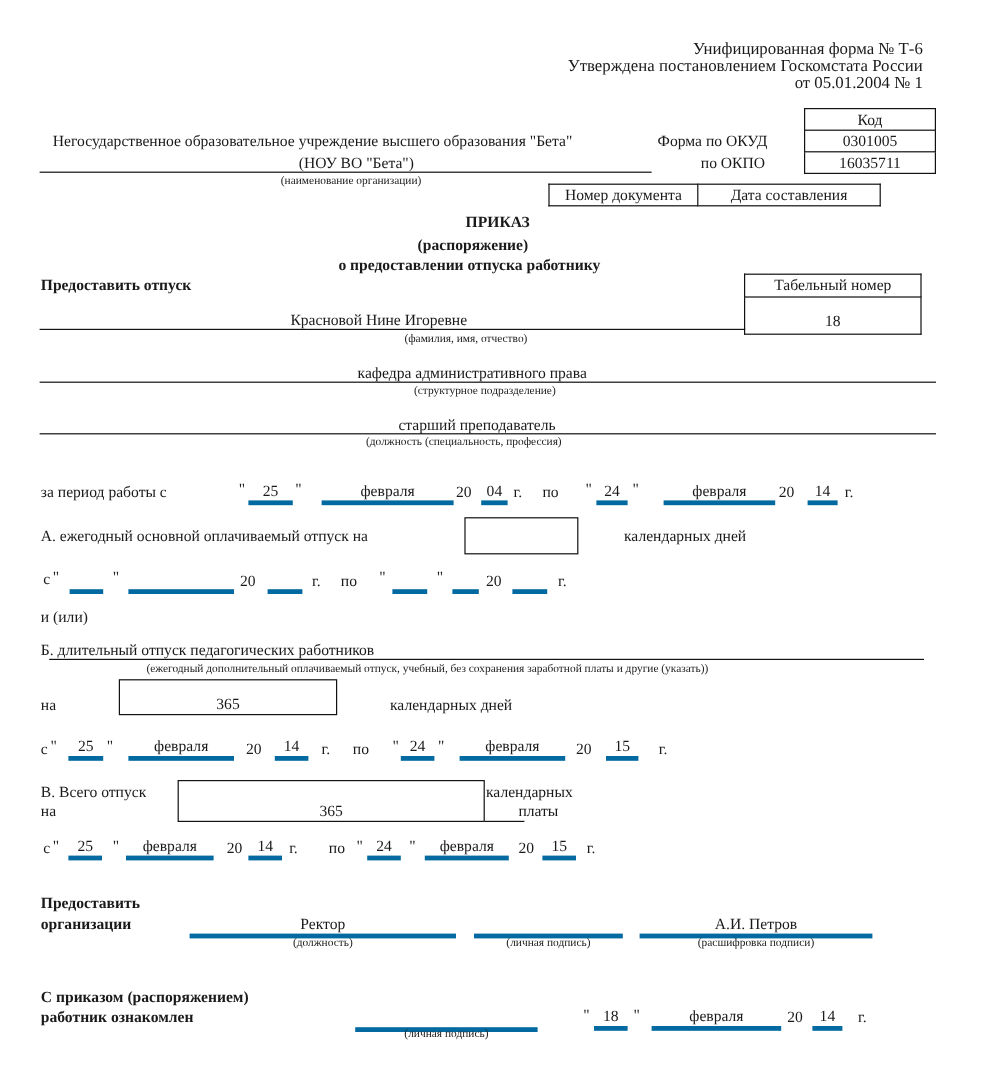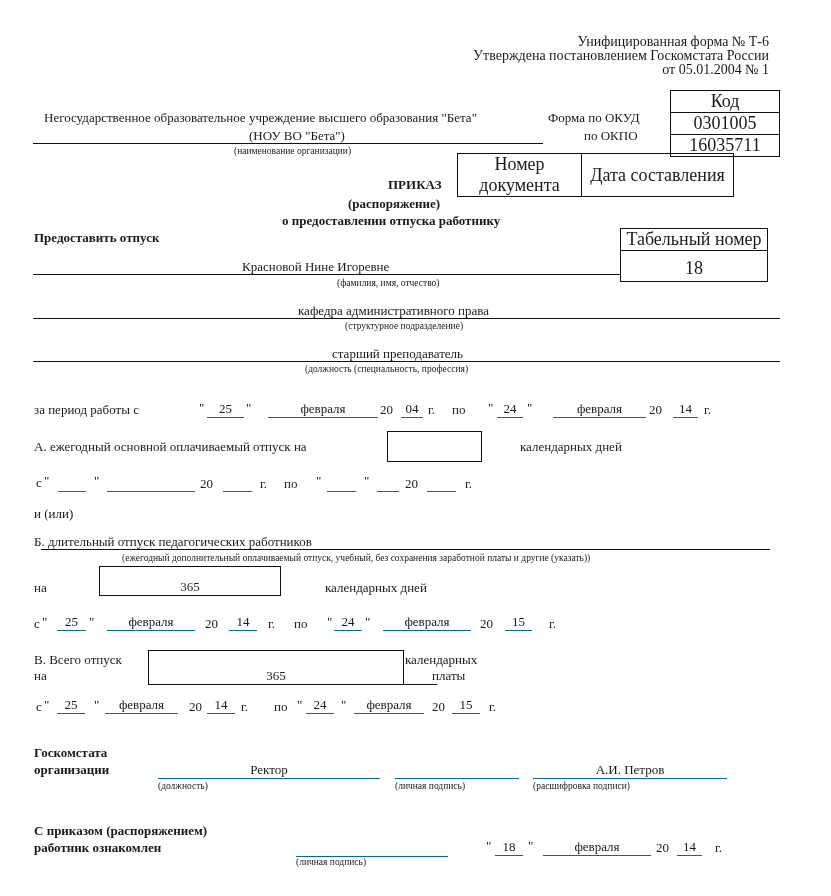--- a/index.html
+++ b/index.html
@@ -2,26 +2,26 @@
 <html><head>
 <meta charset="utf-8">
 <style>
   html, body { margin:0; padding:0; background:#ffffff; }
   body { width:831px; height:896px; position:relative; overflow:hidden; color:#1a1a1a;
          font-family:"Liberation Serif", "DejaVu Serif", serif; font-size:13px; }
   .abs { position:absolute; white-space:nowrap; }
   .small { font-size:9.5px; color:#222; }
   .bold { font-weight:bold; }
   .r { text-align:right; }
-  .c { }
+  .c { text-align:center; }
   .line { position:absolute; border-bottom:1px solid #111; height:0; }
   .box { position:absolute; border:1px solid #111; box-sizing:border-box; }
-  table.grid { position:absolute; border-collapse:collapse; font-size:18px; }
+  table.grid { position:absolute; border-collapse:collapse; font-size:13px; }
   table.grid td { border:1px solid #111; text-align:center; padding:0; height:17px; }
-  .u { position:absolute; border-bottom:1px solid #0369a1; text-align:center; height:16px; line-height:16px; }
+  .u { position:absolute; border-bottom:4px solid #0369a1; text-align:center; height:16px; line-height:16px; }
 </style>
 </head>
 <body>
 
 <div class="abs r" style="right:62px; top:35px; font-size:14px; line-height:14px;">
   <div>Унифицированная форма № Т-6</div>
   <div>Утверждена постановлением Госкомстата России</div>
   <div>от 05.01.2004 № 1</div>
 </div>
 
@@ -165,21 +165,21 @@
 <div class="abs" style="left:241px; top:699px;">г.</div>
 <div class="abs" style="left:274px; top:699px;">по</div>
 <div class="abs" style="left:297px; top:697px;">"</div>
 <div class="u" style="left:306px; top:697px; width:28px;">24</div>
 <div class="abs" style="left:341px; top:697px;">"</div>
 <div class="u" style="left:354px; top:697px; width:70px;">февраля</div>
 <div class="abs" style="left:432px; top:699px;">20</div>
 <div class="u" style="left:452px; top:697px; width:28px;">15</div>
 <div class="abs" style="left:489px; top:699px;">г.</div>
 
-<div class="abs bold" style="left:34px; top:745px;">Госкомстата</div>
+<div class="abs bold" style="left:34px; top:745px;">Предоставить</div>
 <div class="abs bold" style="left:34px; top:762px;">организации</div>
 <div class="u" style="left:158px; top:762px; width:222px;">Ректор</div>
 <div class="abs small c" style="left:158px; top:781px; width:222px;">(должность)</div>
 <div class="u" style="left:395px; top:762px; width:124px;"></div>
 <div class="abs small c" style="left:395px; top:781px; width:124px;">(личная подпись)</div>
 <div class="u" style="left:533px; top:762px; width:194px;">А.И. Петров</div>
 <div class="abs small c" style="left:533px; top:781px; width:194px;">(расшифровка подписи)</div>
 
 <div class="abs bold" style="left:34px; top:823px;">С приказом (распоряжением)</div>
 <div class="abs bold" style="left:34px; top:840px;">работник ознакомлен</div>

